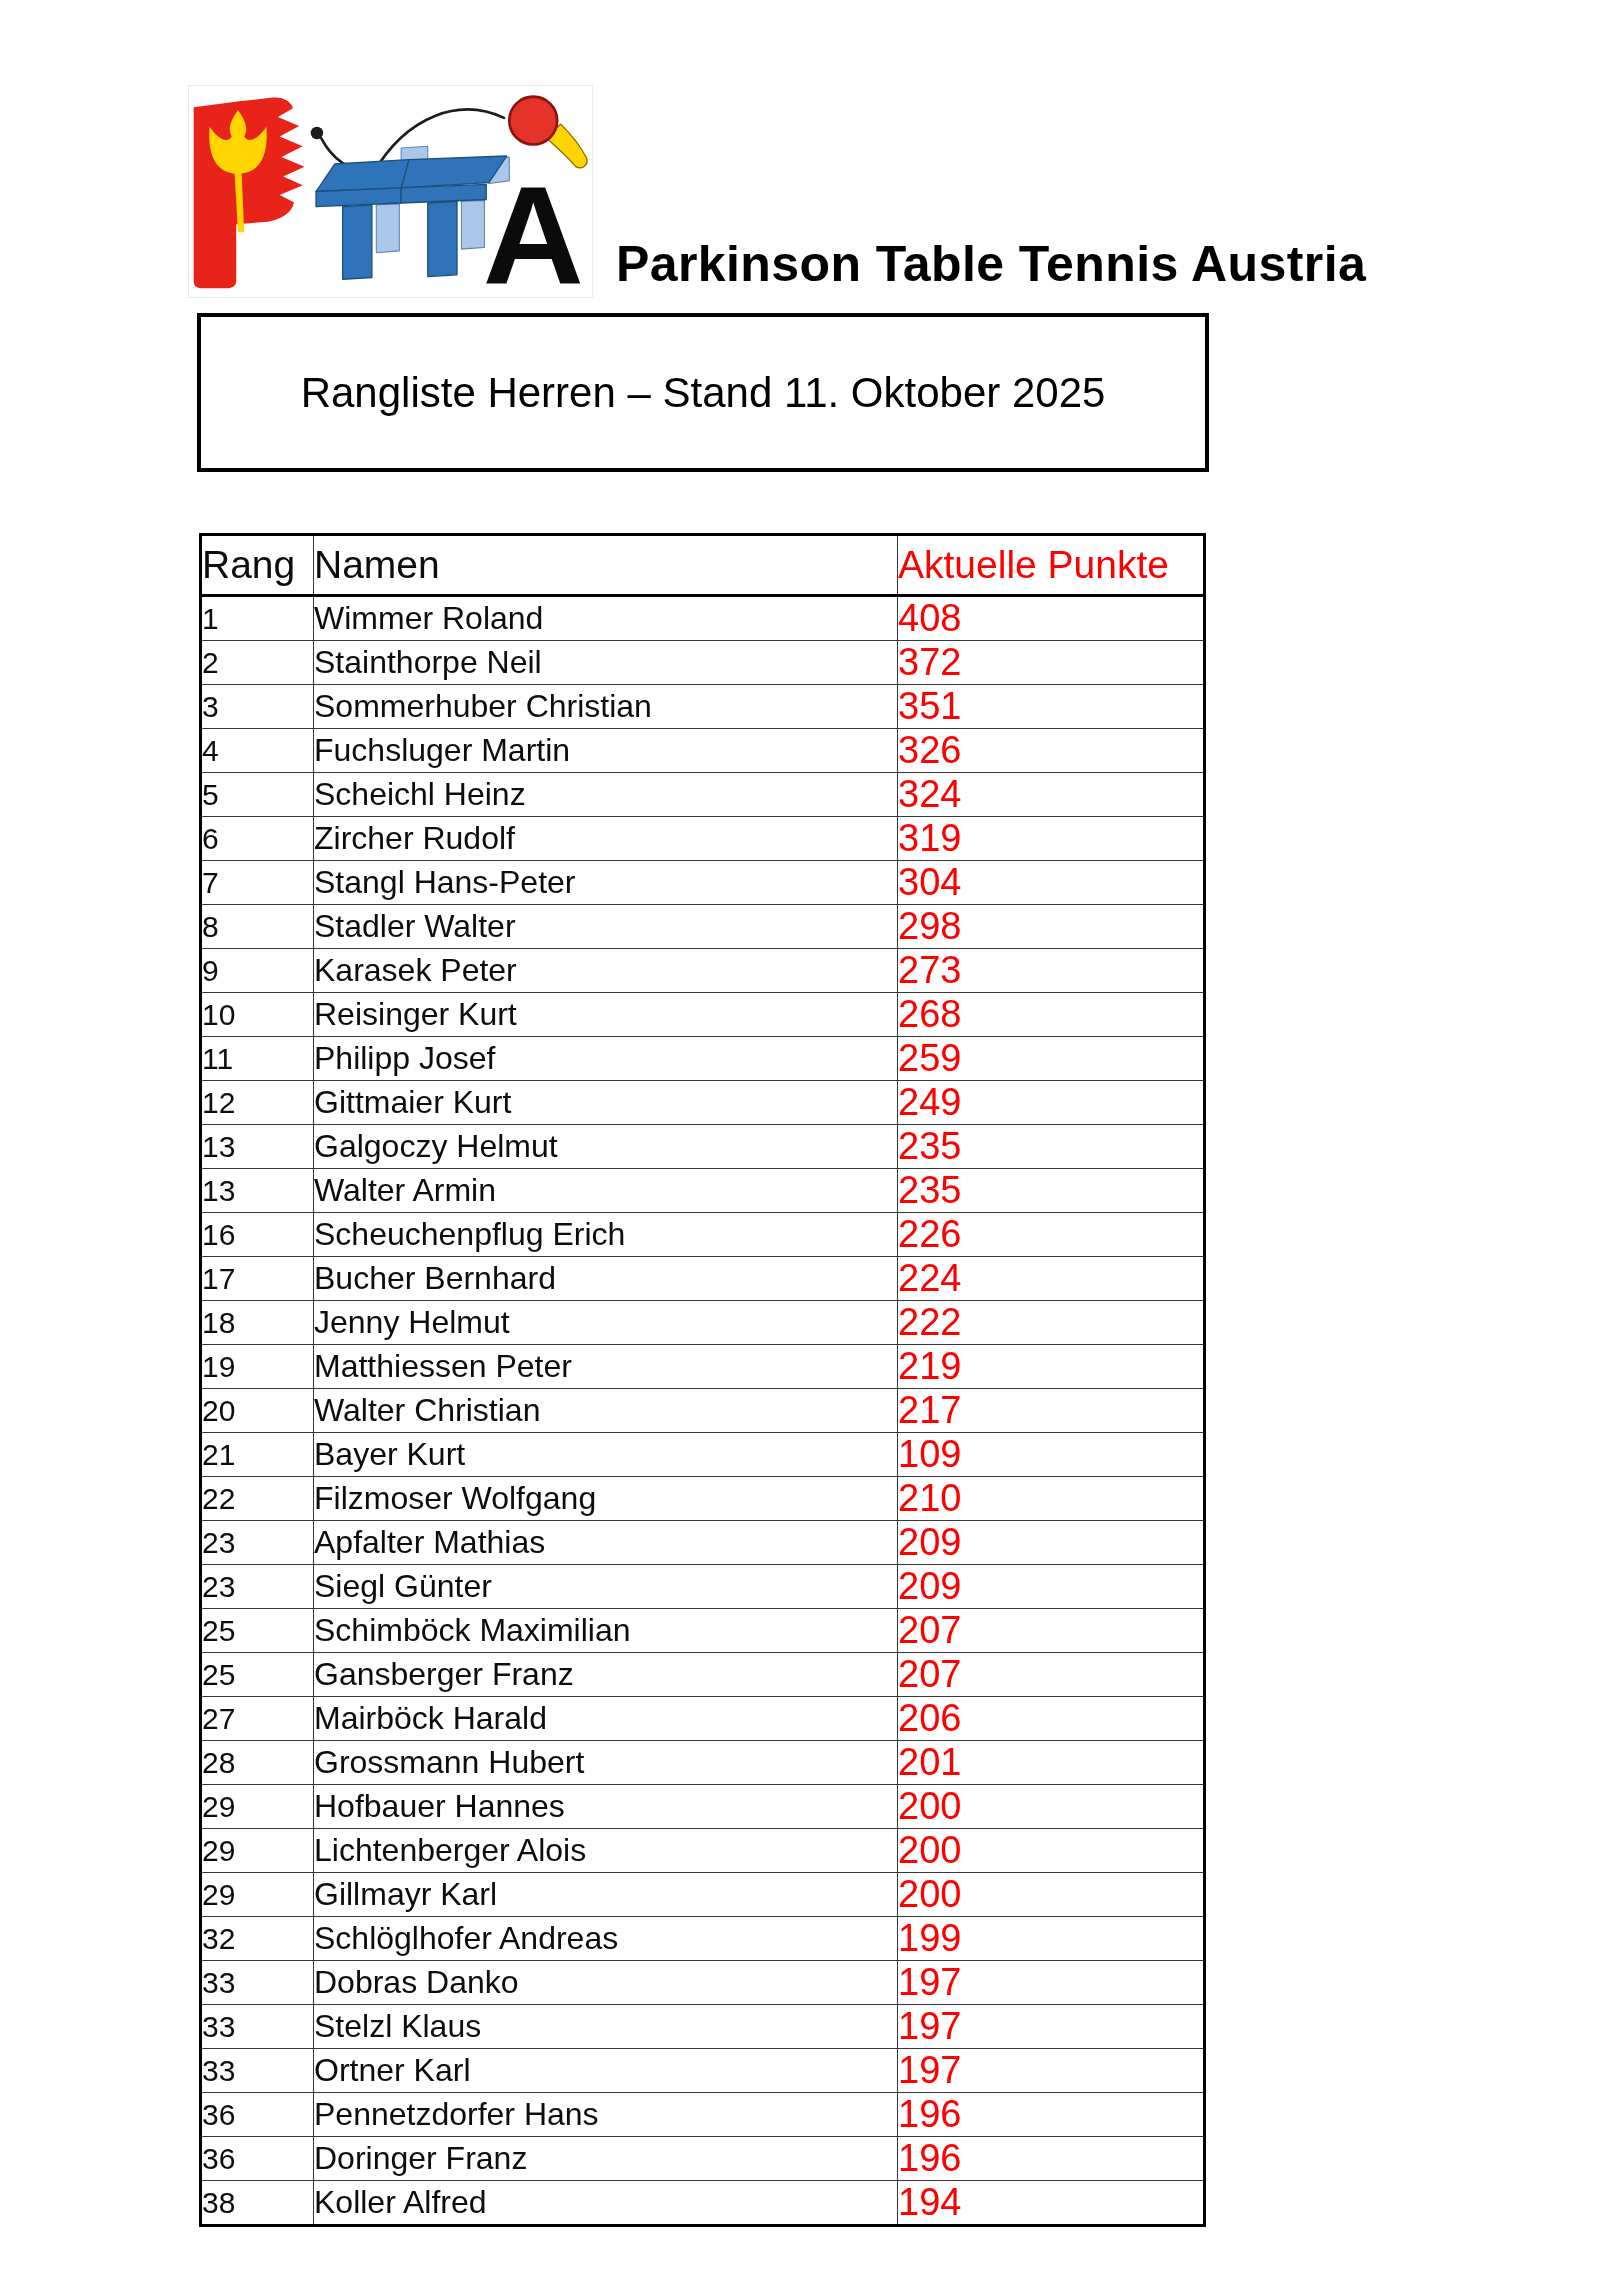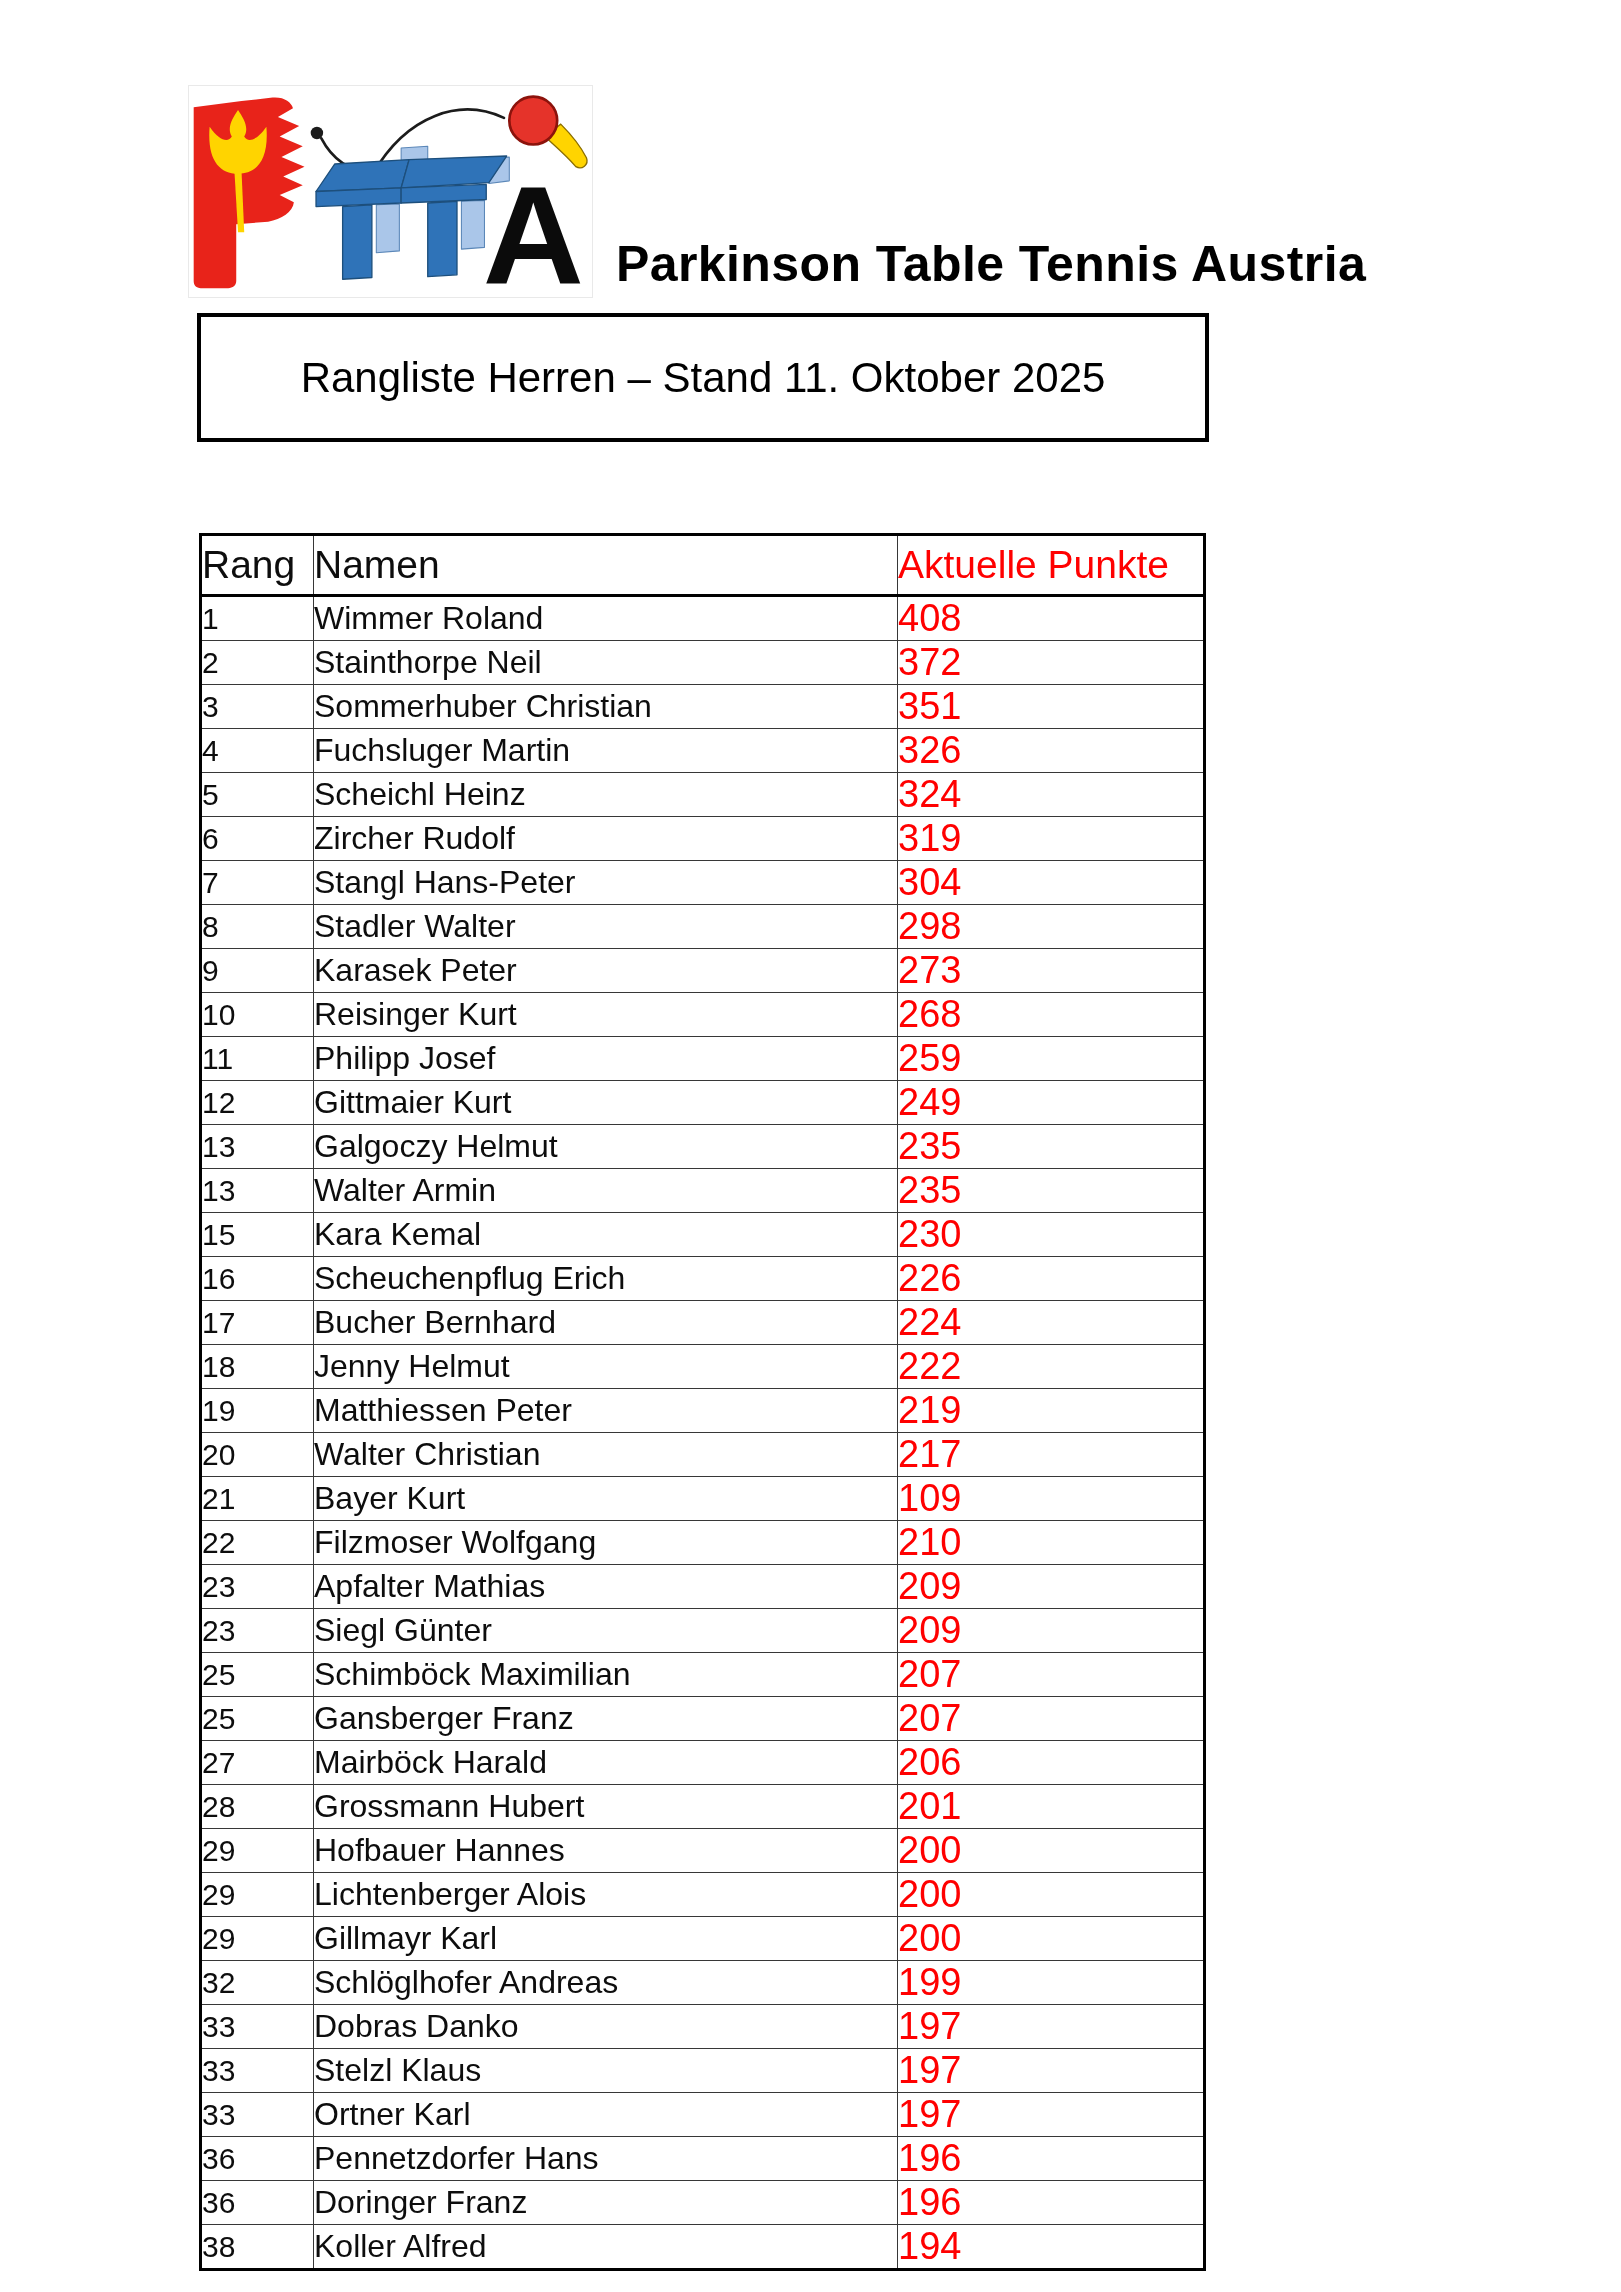--- a/index.html
+++ b/index.html
@@ -30,21 +30,21 @@
     font-size:50px;font-weight:bold;color:#000;
     white-space:nowrap;letter-spacing:0.4px;
   }
   .logo-red{fill:var(--logo-red);}
   .logo-yellow{fill:var(--logo-yellow);}
   .logo-blue{fill:var(--logo-blue);stroke:#1d4f7c;stroke-width:1.5;stroke-linejoin:round;}
   .logo-lightblue{fill:var(--logo-lightblue);stroke:#5b87b8;stroke-width:1.2;stroke-linejoin:round;}
   .traj{fill:none;stroke:#1c1c1c;stroke-width:3;stroke-linecap:round;}
   
   .title-box{
-    position:absolute;left:197px;top:313px;width:1012px;height:129px;
+    position:absolute;left:197px;top:313px;width:1012px;height:159px;
     border:4.5px solid #000;box-sizing:border-box;
     display:flex;align-items:center;justify-content:center;
   }
   .title-box span{font-size:42px;color:#000;white-space:nowrap;}
   
   table.ranking{
     position:absolute;left:199px;top:533px;width:1004px;
     border-collapse:collapse;table-layout:fixed;
   }
   table.ranking{border:3.6px solid #000;}
@@ -214,25 +214,20 @@
     <td class="col-name">Galgoczy Helmut</td>
     <td class="col-points">235</td>
   </tr>
 
   <tr>
     <td class="col-rank">13</td>
     <td class="col-name">Walter Armin</td>
     <td class="col-points">235</td>
   </tr>
 
-  <tr>
-    <td class="col-rank">15</td>
-    <td class="col-name">Kara Kemal</td>
-    <td class="col-points">230</td>
-  </tr>
 
   <tr>
     <td class="col-rank">16</td>
     <td class="col-name">Scheuchenpflug Erich</td>
     <td class="col-points">226</td>
   </tr>
 
   <tr>
     <td class="col-rank">17</td>
     <td class="col-name">Bucher Bernhard</td>

